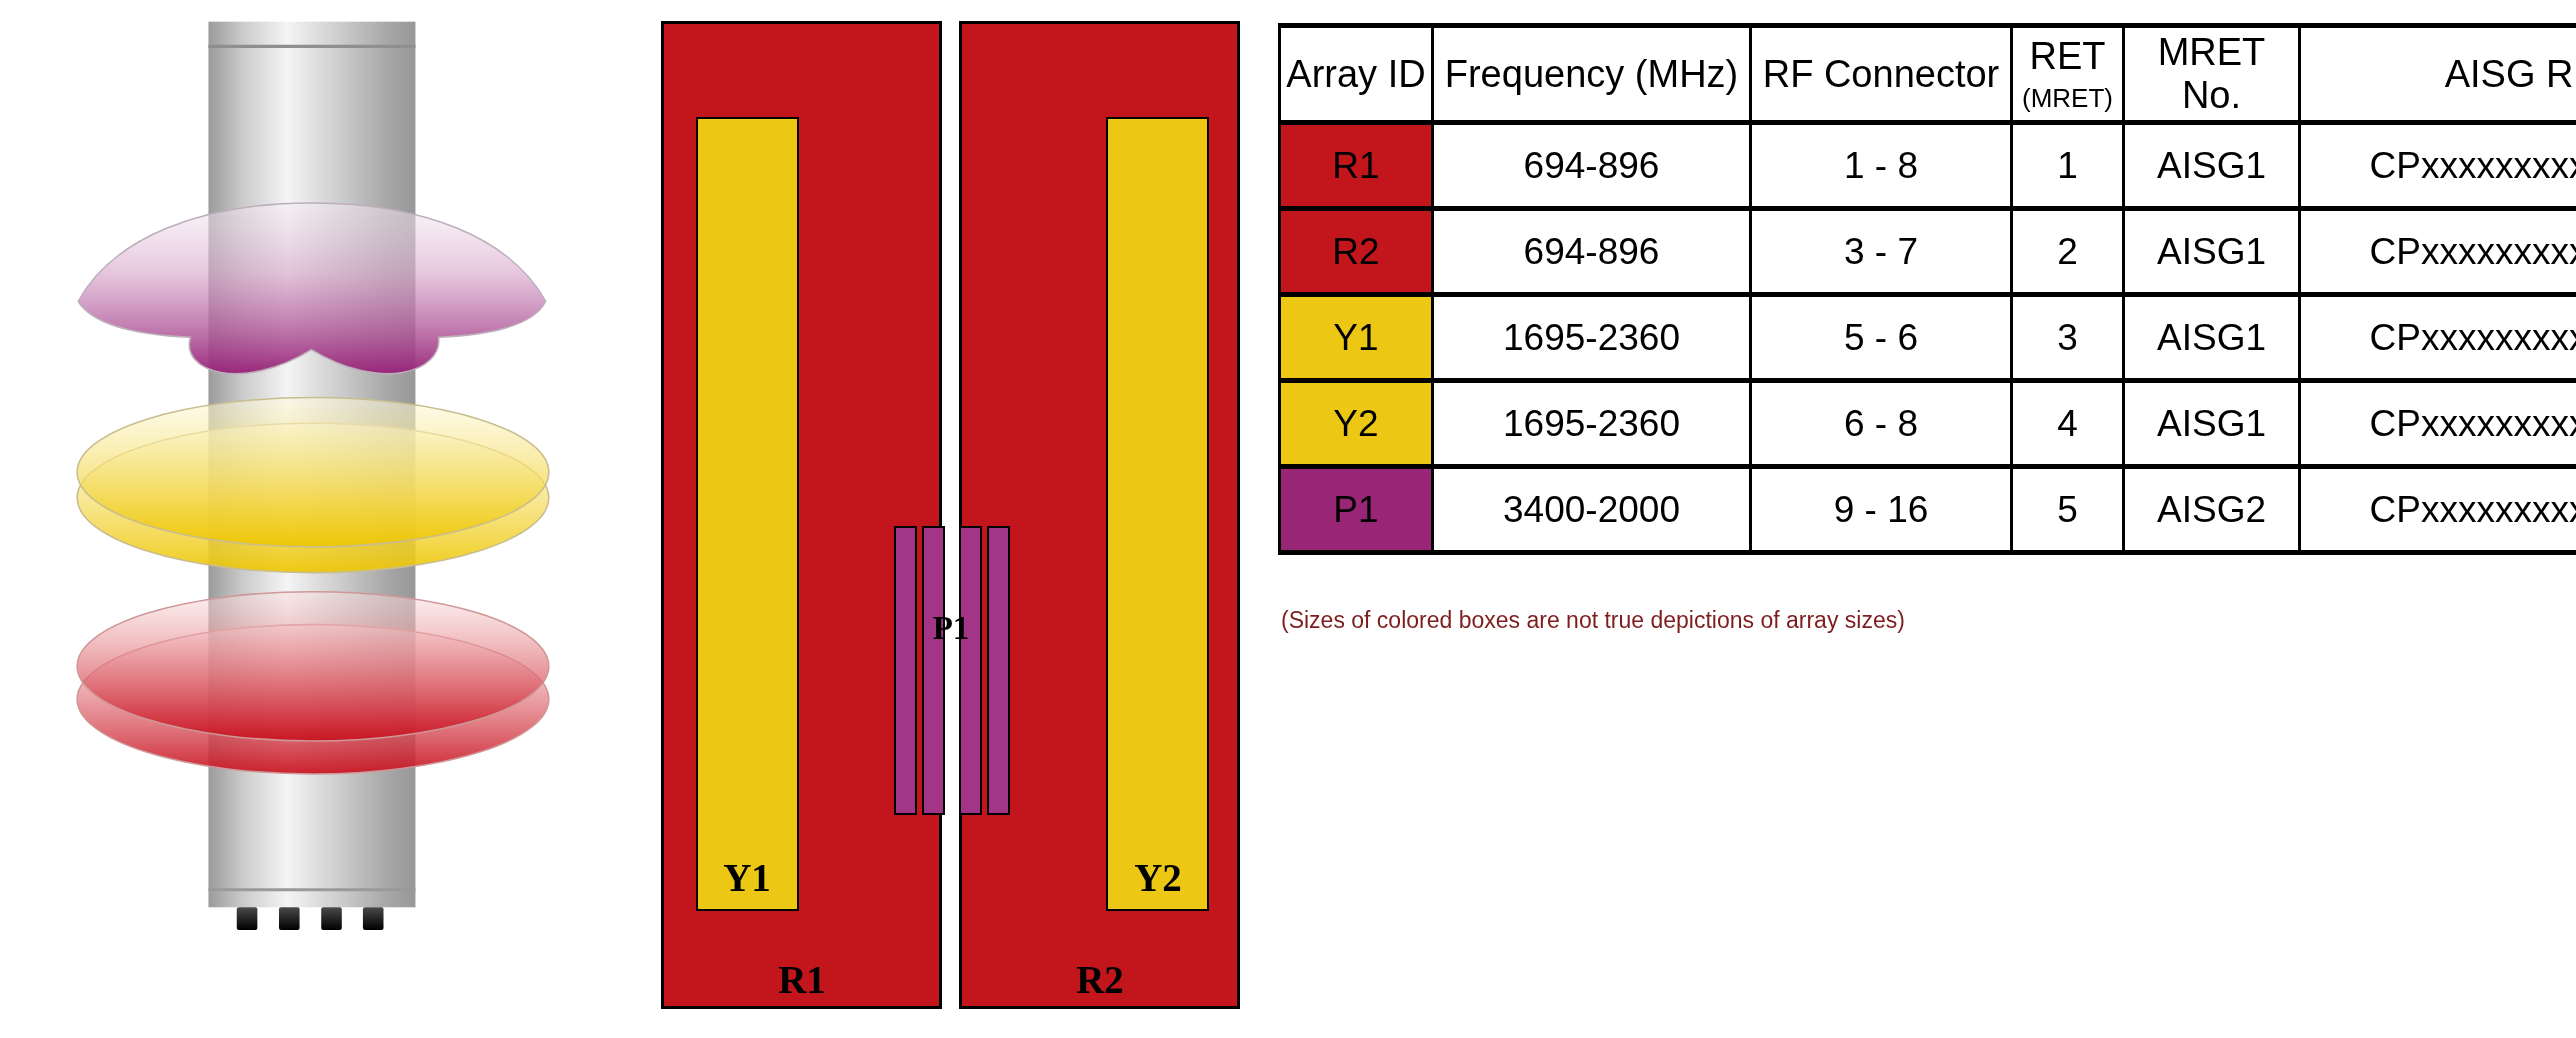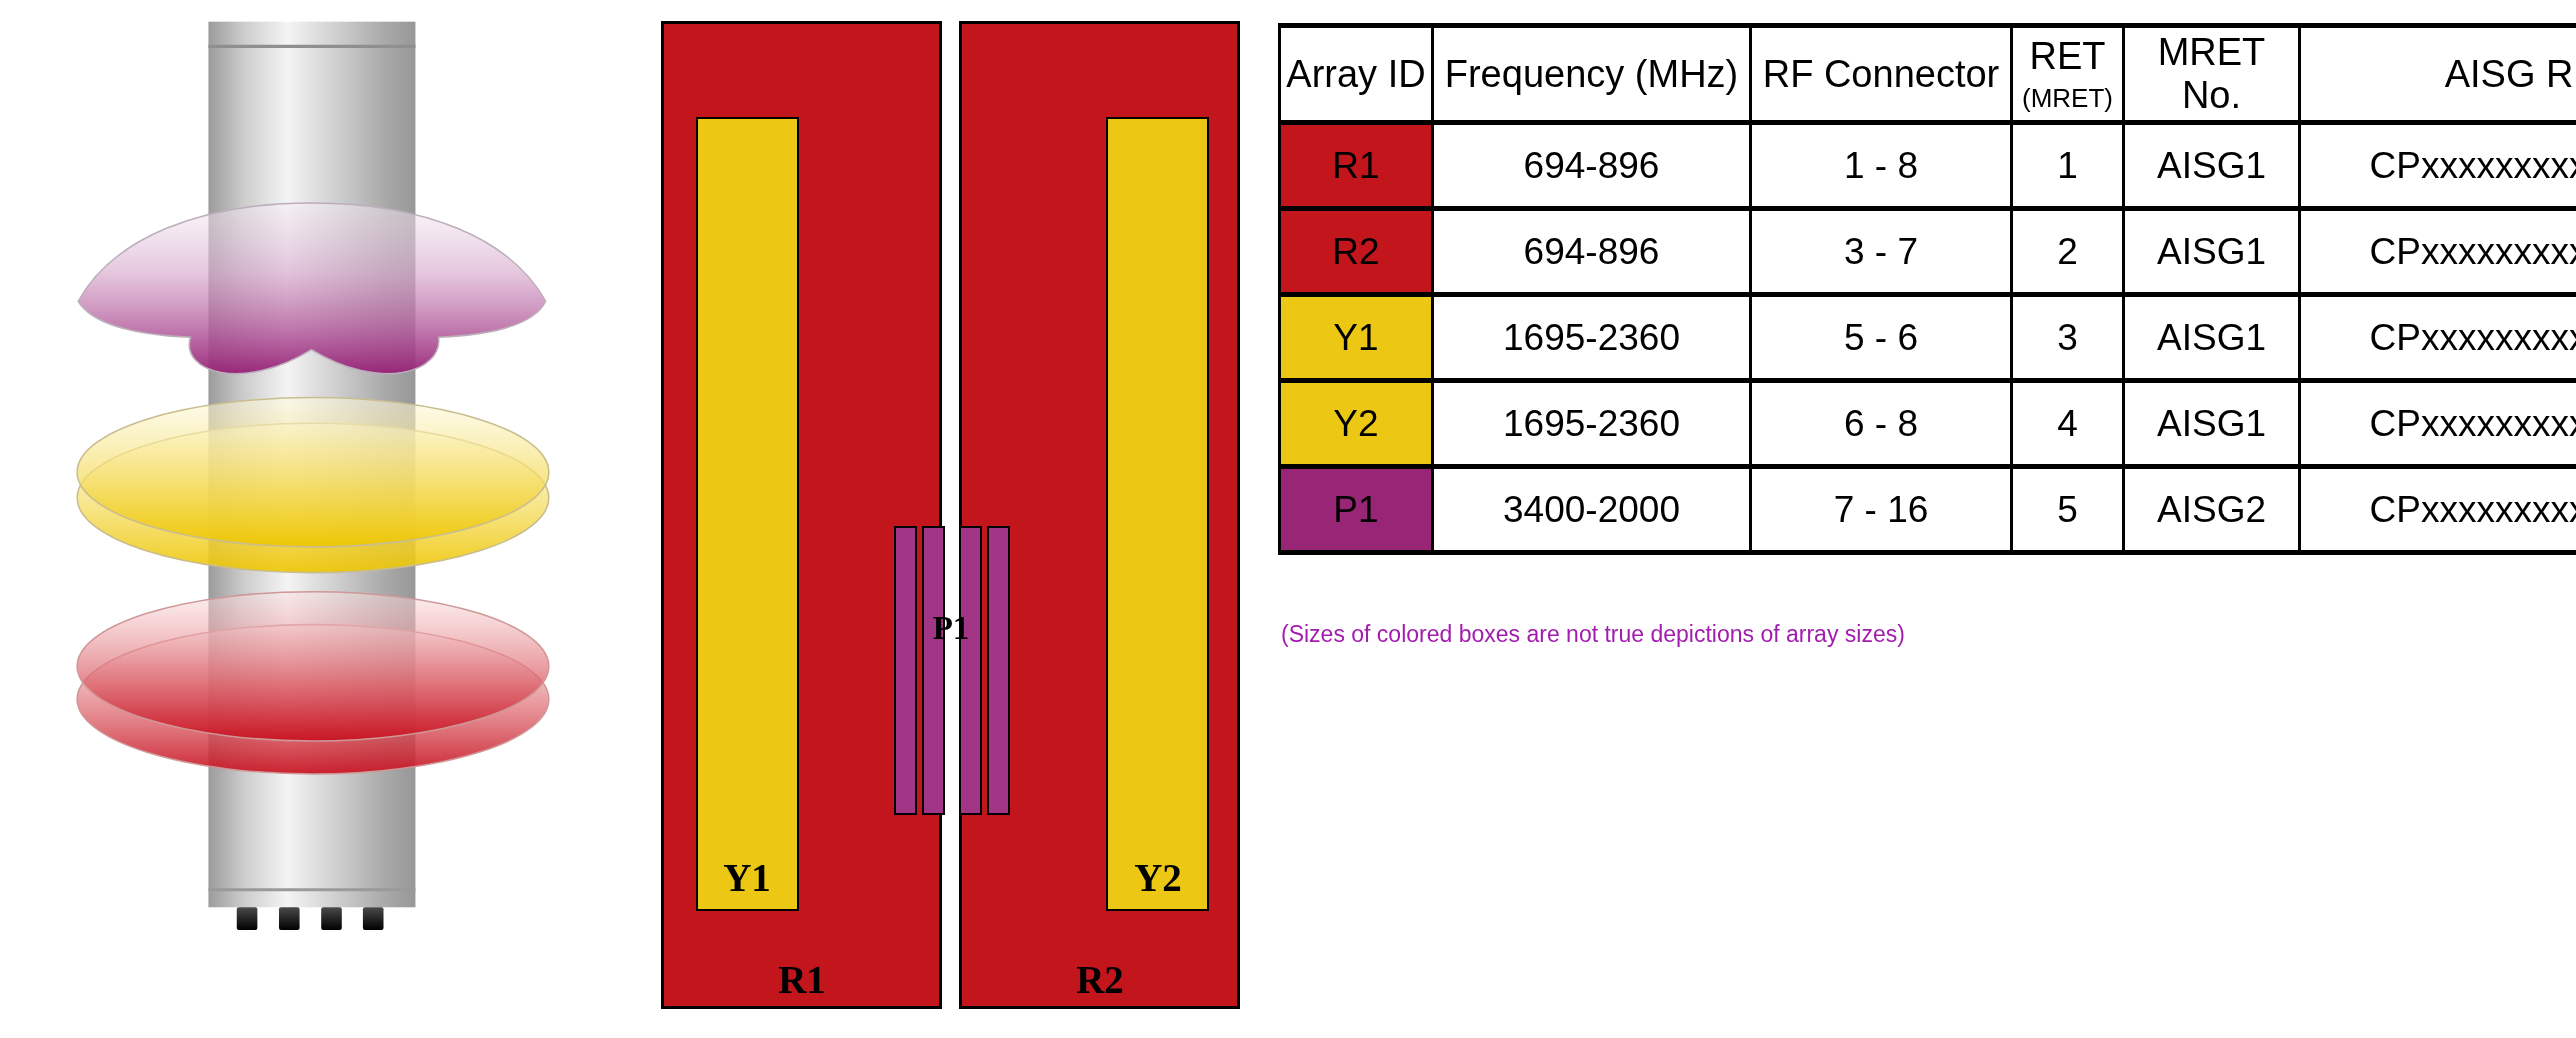--- a/index.html
+++ b/index.html
@@ -36,21 +36,21 @@
   .spec-table th,.spec-table td{
       border:solid #000;border-width:5.2px 3.1px;text-align:center;vertical-align:middle;
       padding:0;font-weight:400;color:#000;overflow:hidden;}
   .spec-table thead th{height:92px;font-size:38px;}
   .spec-table tbody td{height:81px;font-size:37px;}
   .ret-sub{font-size:26px;margin-top:5px;}
   .bg-red{background:#C2161C;}
   .bg-yellow{background:#ECC713;}
   .bg-purple{background:#992577;}
 
-  .note{position:absolute;left:1281px;top:621px;font-size:23px;color:#a21caf;white-space:nowrap;}
+  .note{position:absolute;left:1281px;top:607px;font-size:23px;color:#7f1d1d;white-space:nowrap;}
 </style>
 </head>
 <body>
 
 <div class="stage">
 
   <svg class="antenna" viewBox="0 0 940 1810" aria-hidden="true">
     <defs>
       <linearGradient id="cylGrad" x1="0" y1="0" x2="1" y2="0">
         <stop offset="0" stop-color="#9b9b9b"></stop>
@@ -177,21 +177,21 @@
         <td class="bg-yellow">Y2</td>
         <td>1695-2360</td>
         <td>6 - 8</td>
         <td>4</td>
         <td>AISG1</td>
         <td>CPxxxxxxxxxxxxxxMM.4</td>
       </tr>
       <tr>
         <td class="bg-purple">P1</td>
         <td>3400-2000</td>
-        <td>7 - 16</td>
+        <td>9 - 16</td>
         <td>5</td>
         <td>AISG2</td>
         <td>CPxxxxxxxxxxxxxxMM.1</td>
       </tr>
     </tbody>
   </table>
 
   <div class="note">(Sizes of colored boxes are not true depictions of array sizes)</div>
 
 </div>

